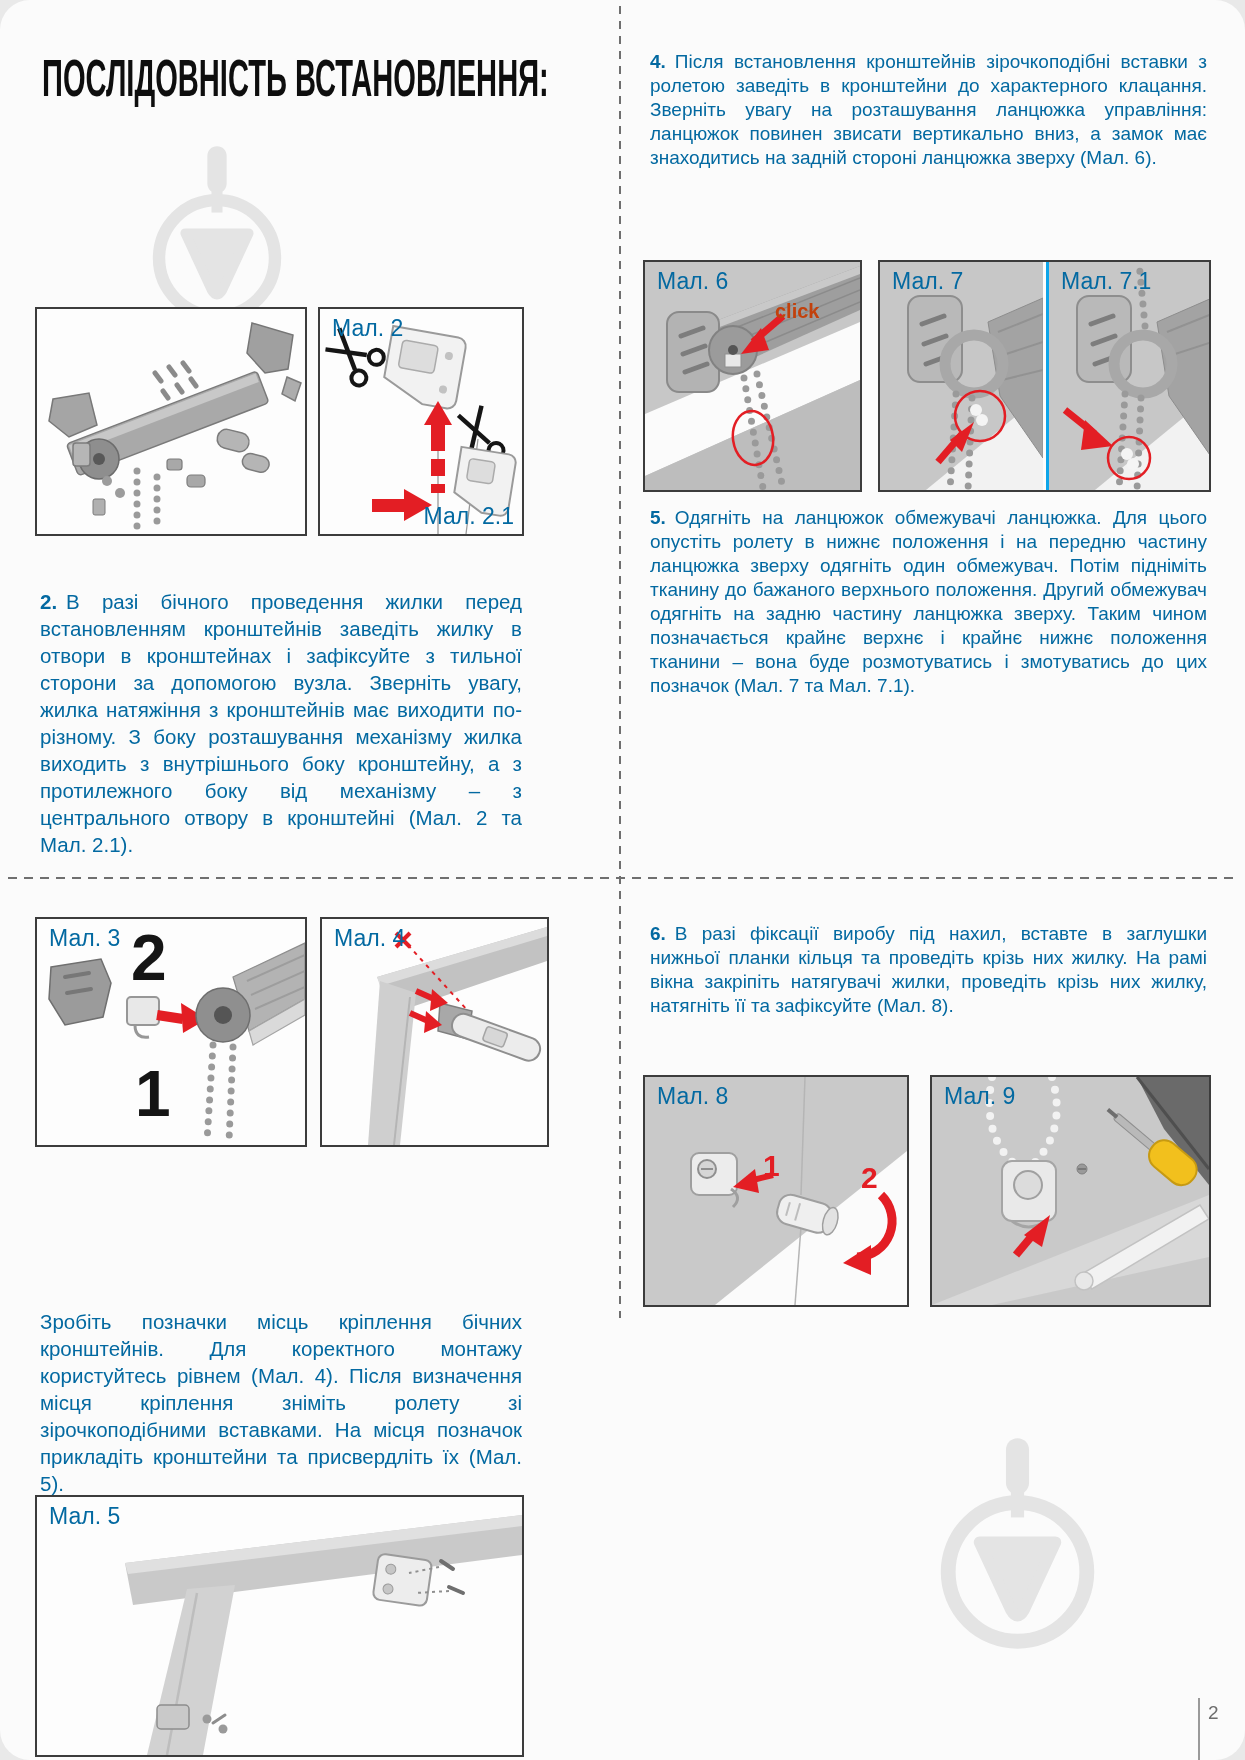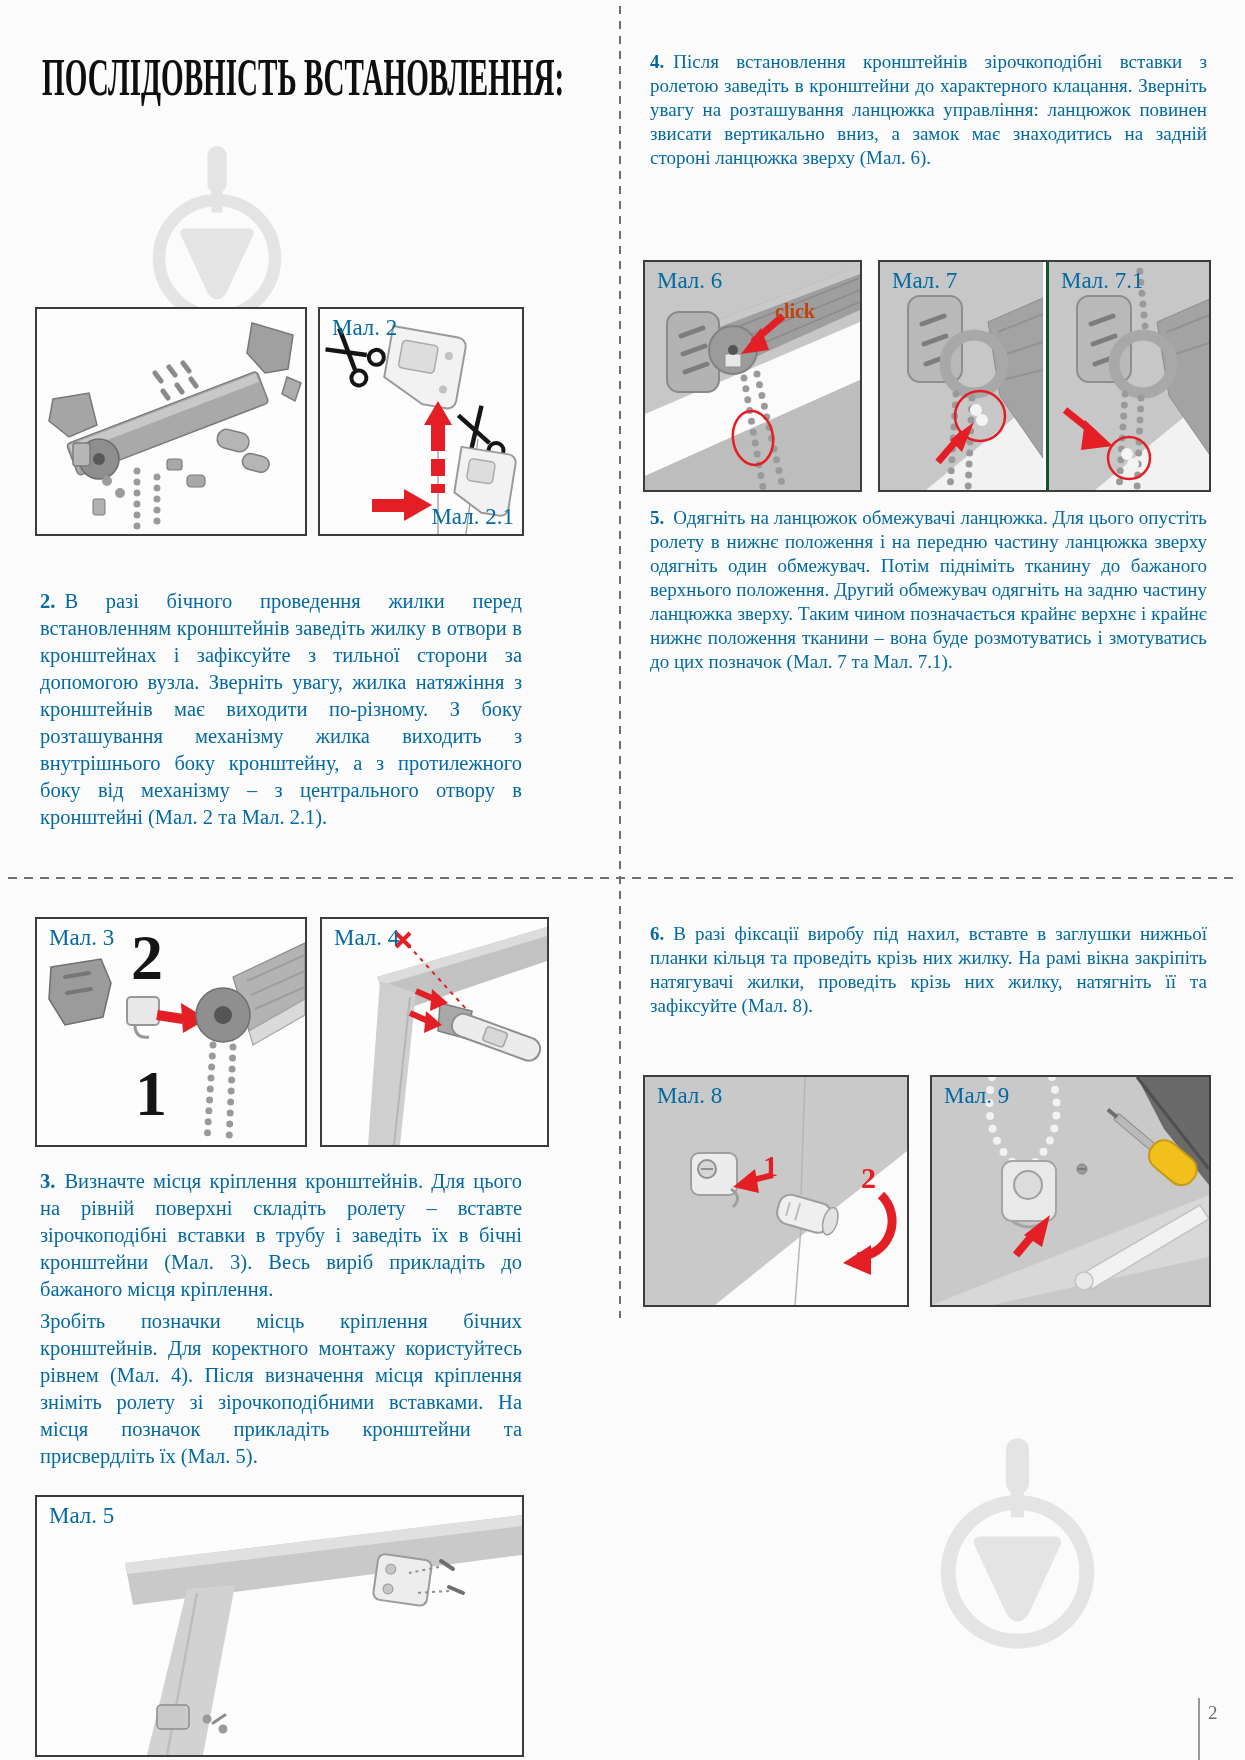--- a/index.html
+++ b/index.html
@@ -1,17 +1,17 @@
 <!DOCTYPE html>
 <html><head>
 <meta charset="utf-8">
 <style>
   html,body{margin:0;padding:0;background:#e9e9e9;}
   .page{position:relative;width:1245px;height:1760px;background:#fbfbfb;overflow:hidden;
-        font-family:Liberation Serif, serif;}
+        font-family:Liberation Sans, sans-serif;border-radius:30px;}
   
   .vdash{position:absolute;left:619px;top:6px;width:2px;height:1312px;z-index:1;
          background:repeating-linear-gradient(to bottom,#6f6f6f 0 8px,transparent 8px 15px);}
   .hdash{position:absolute;left:8px;top:877px;width:1229px;height:2px;z-index:1;
          background:repeating-linear-gradient(to right,#6f6f6f 0 9px,transparent 9px 16px);}
   
   .title{position:absolute;left:42px;top:48px;margin:0;z-index:2;height:56px;}
   .title-inner{display:inline-block;transform:scaleX(.56);transform-origin:0 0;
          font-size:52px;font-weight:800;white-space:nowrap;color:#0e0e0e;letter-spacing:0;}
   
@@ -29,21 +29,21 @@
   #fig1{left:35px;top:307px;width:268px;height:225px}
   #fig2{left:318px;top:307px;width:202px;height:225px}
   #fig3{left:35px;top:917px;width:268px;height:226px}
   #fig4{left:320px;top:917px;width:225px;height:226px}
   #fig5{left:35px;top:1495px;width:485px;height:258px}
   #fig6{left:643px;top:260px;width:215px;height:228px}
   #fig7wrap{left:878px;top:260px;width:329px;height:228px}
   #fig8{left:643px;top:1075px;width:262px;height:228px}
   #fig9{left:930px;top:1075px;width:277px;height:228px}
   .half{position:absolute;top:0;width:163px;height:100%;}
-  #fig71{left:166px;border-left:3px solid #14532d;}
+  #fig71{left:166px;border-left:3px solid #0ea5e9;}
   
   .mark{position:absolute;z-index:4;font-weight:bold;}
   .click-note{left:130px;top:38px;color:#c2410c;font-size:20px;}
   .f8n1{left:118px;top:72px;color:#e31e24;font-size:30px;}
   .f8n2{left:216px;top:84px;color:#e31e24;font-size:30px;}
   .f3n2{left:94px;top:2px;color:#151515;font-size:64px;}
   .f3n1{left:98px;top:138px;color:#151515;font-size:64px;}
   .lbl21{left:auto;right:8px;top:auto;bottom:4px;}
   
   .watermark{position:absolute;z-index:0;}
@@ -78,23 +78,20 @@
 
   <div class="vdash"></div>
   <div class="hdash"></div>
 
   <h1 class="title">
     <span class="title-inner">ПОСЛІДОВНІСТЬ ВСТАНОВЛЕННЯ:</span>
   </h1>
 
   <p class="pp left-col" id="p2">
     <b class="num">2.</b><span>В разі бічного проведення жилки перед встановленням кронштейнів заведіть жилку в отвори в кронштейнах і зафіксуйте з тильної сторони за допомогою вузла. Зверніть увагу, жилка натяжіння з кронштейнів має виходити по-різному. З боку розташування механізму жилка виходить з внутрішнього боку кронштейну, а з протилежного боку від механізму – з центрального отвору в кронштейні (Мал. 2 та Мал. 2.1).</span>
-  </p>
-  <p class="pp left-col" id="p3a">
-    <b class="num">3.</b><span>Визначте місця кріплення кронштейнів. Для цього на рівній поверхні складіть ролету – вставте зірочкоподібні вставки в трубу і заведіть їх в бічні кронштейни (Мал. 3). Весь виріб прикладіть до бажаного місця кріплення.</span>
   </p>
   <p class="pp left-col" id="p3b">
     <b class="num"></b><span>Зробіть позначки місць кріплення бічних кронштейнів. Для коректного монтажу користуйтесь рівнем (Мал. 4). Після визначення місця кріплення зніміть ролету зі зірочкоподібними вставками. На місця позначок прикладіть кронштейни та присвердліть їх (Мал. 5).</span>
   </p>
 
   <p class="pp right-col" id="p4">
     <b class="num">4.</b><span>Після встановлення кронштейнів зірочкоподібні вставки з ролетою заведіть в кронштейни до характерного клацання. Зверніть увагу на розташування ланцюжка управління: ланцюжок повинен звисати вертикально вниз, а замок має знаходитись на задній стороні ланцюжка зверху (Мал. 6).</span>
   </p>
   <p class="pp right-col" id="p5">
     <b class="num">5.</b><span>Одягніть на ланцюжок обмежувачі ланцюжка. Для цього опустіть ролету в нижнє положення і на передню частину ланцюжка зверху одягніть один обмежувач. Потім підніміть тканину до бажаного верхнього положення. Другий обмежувач одягніть на задню частину ланцюжка зверху. Таким чином позначається крайнє верхнє і крайнє нижнє положення тканини – вона буде розмотуватись і змотуватись до цих позначок (Мал. 7 та Мал. 7.1).</span>

